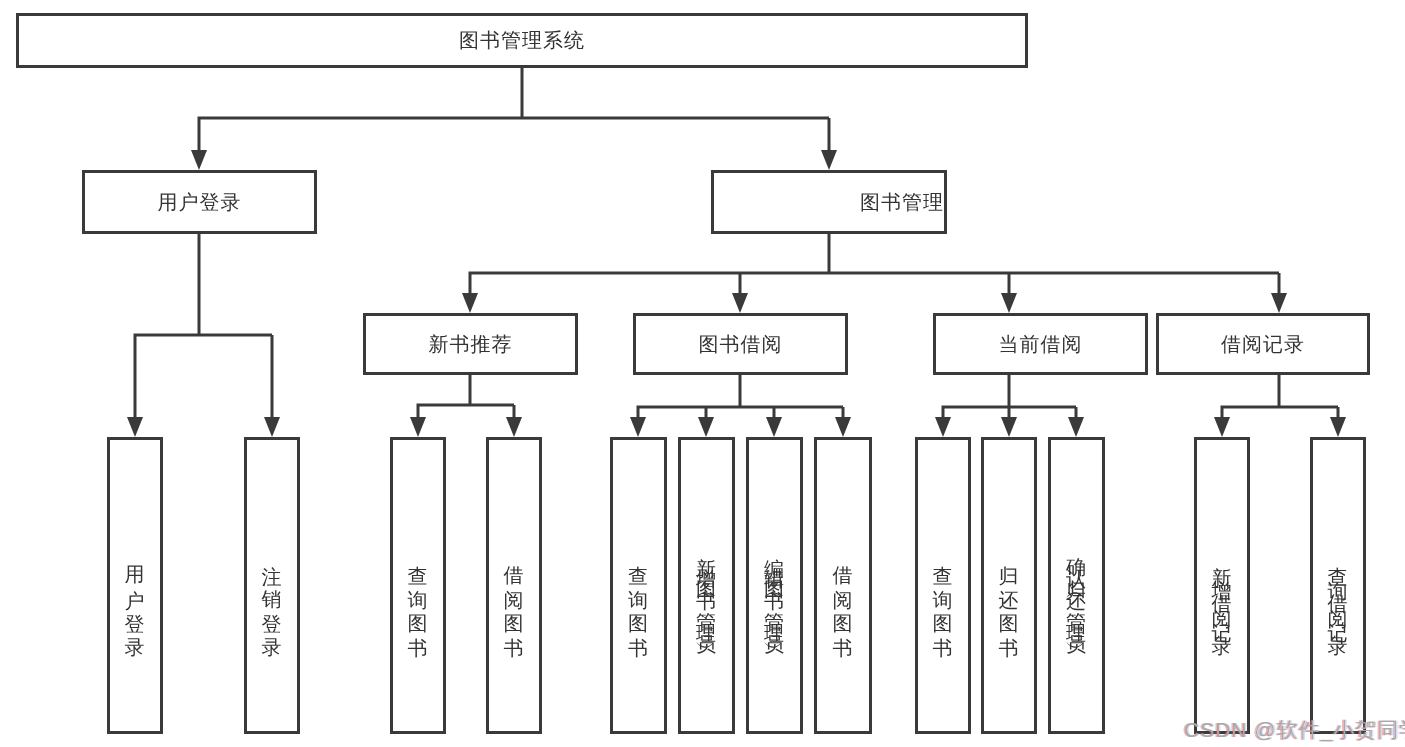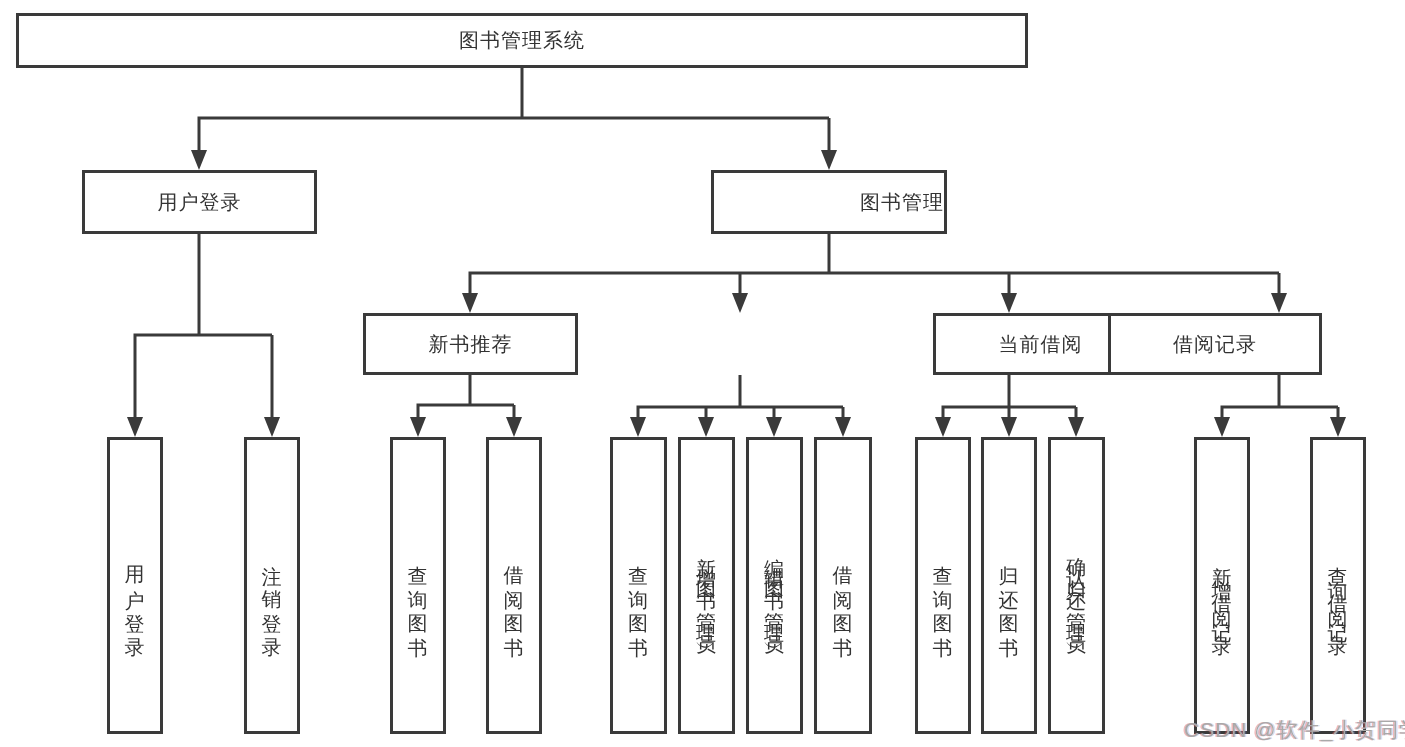--- a/index.html
+++ b/index.html
@@ -116,24 +116,27 @@
   <div class="node" style="left:82px; top:170px; width:235px; height:64px;">
     <span>用户登录</span>
   </div>
   <div class="node" style="left:711px; top:170px; width:236px; height:64px;justify-content:flex-end;">
     <span>图书管理</span>
   </div>
 
   <div class="node" style="left:363px; top:313px; width:215px; height:62px;align-items:center;">
     <span>新书推荐</span>
   </div>
+  <div class="node" style="left:633px; top:313px; width:215px; height:62px;">
+    <span>图书借阅</span>
+  </div>
   <div class="node" style="left:933px; top:313px; width:215px; height:62px;">
     <span>当前借阅</span>
   </div>
-  <div class="node" style="left:1108px; top:313px; width:214px; height:62px;justify-content:center;">
+  <div class="node" style="left:1156px; top:313px; width:214px; height:62px;justify-content:center;">
     <span>借阅记录</span>
   </div>
 
   <div class="leaf" style="left:107px; width:56px;">
     <span class="vtext ls4">用户登录</span>
   </div>
   <div class="leaf" style="left:244px; width:56px;">
     <span class="vtext ls4">注销登录</span>
   </div>
 

